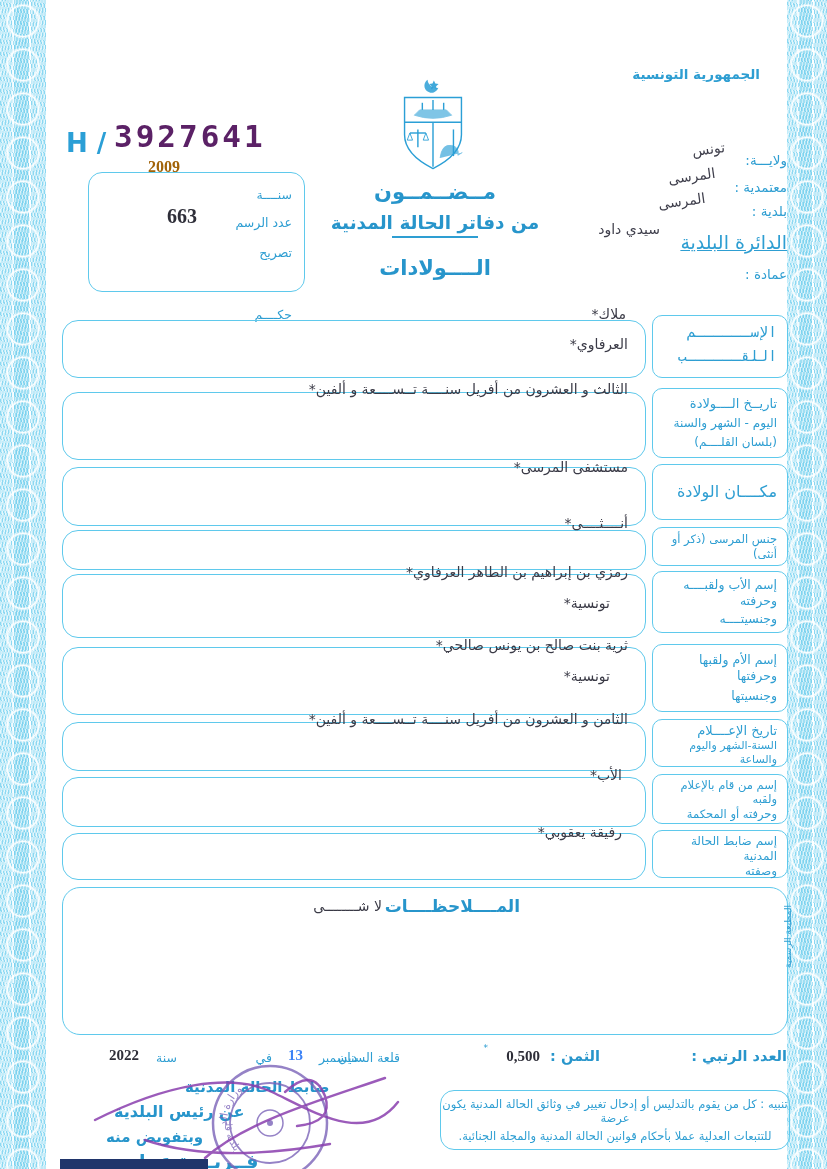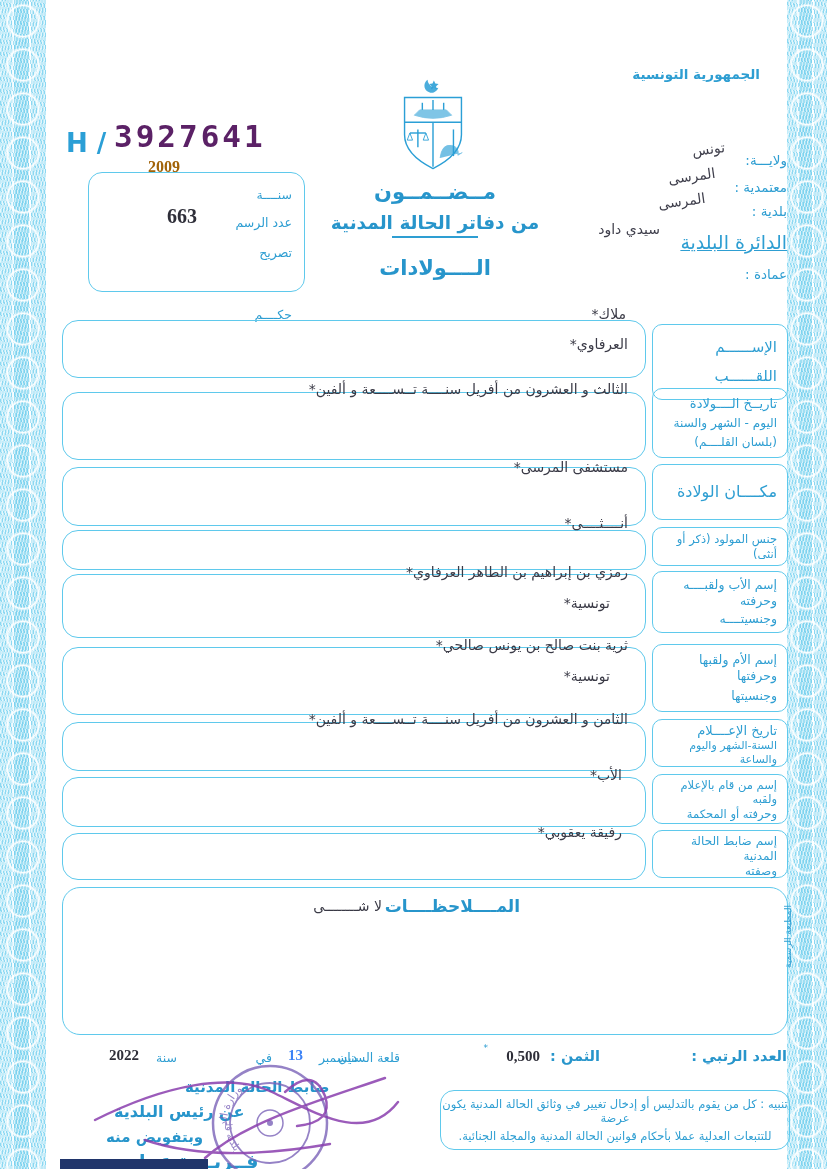--- a/index.html
+++ b/index.html
@@ -81,21 +81,21 @@
   <div class="abs ar blue" style="top:152px;right:40px;font-size:13.5px;">ولايـــة:</div>
   <div class="abs ar hand" style="top:141px;right:102px;transform:rotate(-7deg);">تونس</div>
   <div class="abs ar blue" style="top:179px;right:40px;font-size:13.5px;">معتمدية :</div>
   <div class="abs ar hand" style="top:168px;right:112px;transform:rotate(-8deg);">المرسى</div>
   <div class="abs ar blue" style="top:203px;right:40px;font-size:13.5px;">بلدية :</div>
   <div class="abs ar hand" style="top:193px;right:122px;transform:rotate(-8deg);">المرسى</div>
   <div class="abs ar blue" style="top:231px;right:40px;font-size:19px;text-decoration:underline;">الدائرة البلدية</div>
   <div class="abs ar hand" style="top:221px;right:167px;">سيدي داود</div>
   <div class="abs ar blue" style="top:266px;right:40px;font-size:13.5px;">عمادة :</div>
 
-  <div class="abs label-box" style="left:652px;top:324px;width:136px;height:76px;">
+  <div class="abs label-box" style="left:652px;top:315px;width:136px;height:63px;font-family:Liberation Mono, monospace;">
     <div class="ll ar" style="font-size:15px;">الإســــــم</div>
     <div class="ll ar" style="font-size:15px;">اللقــــــب</div>
   </div>
   <div class="abs value-box" style="left:62px;top:320px;width:584px;height:58px;"></div>
   <div class="abs ar typed" style="top:306px;right:201px;">ملاك*</div>
   <div class="abs ar typed" style="top:336px;right:199px;">العرفاوي*</div>
 
   <div class="abs label-box" style="left:652px;top:388px;width:136px;height:70px;">
     <div class="ll ar" style="font-size:13px;">تاريــخ الــــولادة</div>
     <div class="ll ar" style="font-size:12px;">اليوم - الشهر والسنة</div>
@@ -104,21 +104,21 @@
   <div class="abs value-box" style="left:62px;top:392px;width:584px;height:68px;"></div>
   <div class="abs ar typed" style="top:381px;right:199px;">الثالث و العشرون من أفريل سنــــة تــســــعة و ألفين*</div>
 
   <div class="abs label-box" style="left:652px;top:464px;width:136px;height:56px;justify-content:center;">
     <div class="ll ar" style="font-size:16px;">مكــــان الولادة</div>
   </div>
   <div class="abs value-box" style="left:62px;top:467px;width:584px;height:59px;"></div>
   <div class="abs ar typed" style="top:459px;right:199px;">مستشفى المرسى*</div>
 
   <div class="abs label-box" style="left:652px;top:527px;width:136px;height:39px;justify-content:center;">
-    <div class="ll ar" style="font-size:11.5px;">جنس المولود (ذكر أو أنثى)</div>
+    <div class="ll ar" style="font-size:11.5px;">جنس المرسى (ذكر أو أنثى)</div>
   </div>
   <div class="abs value-box" style="left:62px;top:530px;width:584px;height:40px;"></div>
   <div class="abs ar typed" style="top:515px;right:199px;">أنــــثــــى*</div>
 
   <div class="abs label-box" style="left:652px;top:571px;width:136px;height:62px;">
     <div class="ll ar" style="font-size:12.5px;">إسم الأب ولقبــــه وحرفته</div>
     <div class="ll ar" style="font-size:12.5px;">وجنسيتــــه</div>
   </div>
   <div class="abs value-box" style="left:62px;top:574px;width:584px;height:64px;"></div>
   <div class="abs ar typed" style="top:564px;right:199px;">رمزي بن إبراهيم بن الطاهر العرفاوي*</div>

